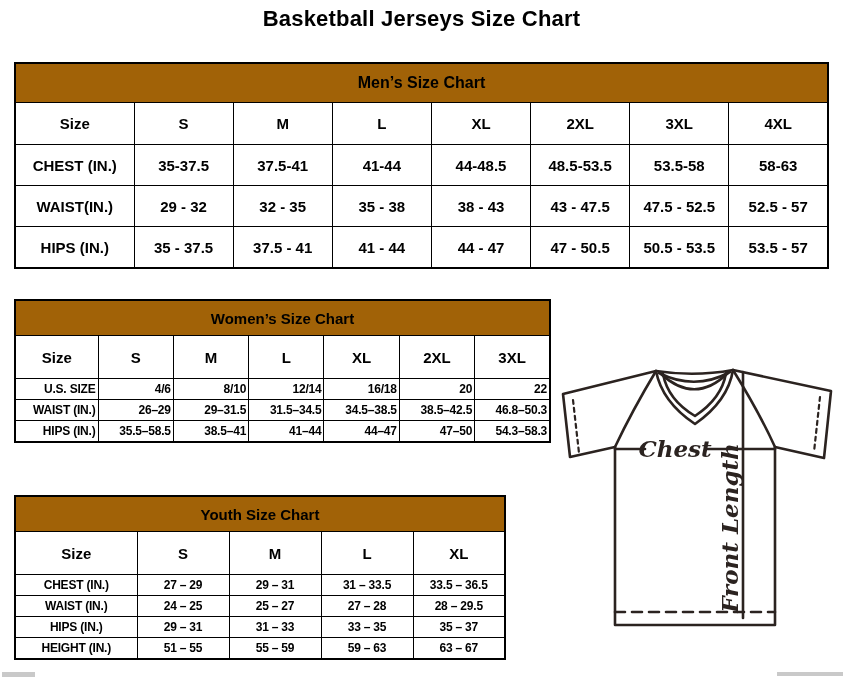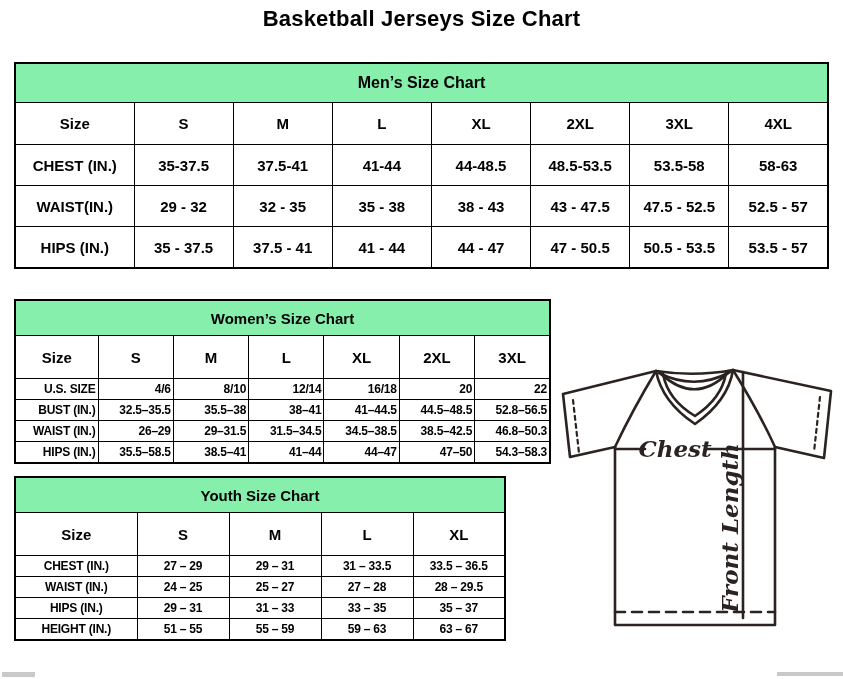--- a/index.html
+++ b/index.html
@@ -12,33 +12,33 @@
     font-size:22px;font-weight:bold;letter-spacing:.2px;
   }
   table.size-table{
     position:absolute;border-collapse:collapse;table-layout:fixed;
     border:2px solid #000;background:#fff;
   }
   table.size-table td{
     border:1.5px solid #000;text-align:center;vertical-align:middle;
     font-weight:bold;padding:0 2px;overflow:hidden;white-space:nowrap;
   }
-  table.size-table tr.band td{background:#86efac;margin-top:15px;}
+  table.size-table tr.band td{background:#a16207;margin-top:15px;}
   
   .t-men{left:14px;top:62px;width:815px;}
   .t-men tr.band td{height:38px;font-size:16px;}
   .t-men tr.cols td{height:41px;font-size:15px;}
   .t-men tr.data td{height:40px;font-size:15px;}
   
   .t-women{left:14px;top:299px;width:537px;padding-left:36px;}
   .t-women tr.band td{height:34px;font-size:15px;}
   .t-women tr.cols td{height:42px;font-size:15px;}
   .t-women tr.data td{height:20px;font-size:12px;letter-spacing:-.2px;text-align:right;}
   
-  .t-youth{left:14px;top:476px;width:492px;}
+  .t-youth{left:14px;top:495px;width:492px;}
   .t-youth tr.band td{height:34px;font-size:15px;}
   .t-youth tr.cols td{height:42px;font-size:15px;}
   .t-youth tr.data td{height:20px;font-size:12px;letter-spacing:-.2px;}
   
   .jersey{position:absolute;left:556px;top:356px;width:282px;height:274px;}
   .jersey path,.jersey line,.jersey polyline{
     fill:none;stroke:#2b2320;stroke-width:2.6;stroke-linecap:round;stroke-linejoin:round;
   }
   .jersey .dash{stroke-dasharray:10 7;stroke-width:2.6;}
   .jersey .cuffdash{stroke-dasharray:4 4;stroke-width:2.2;}
@@ -141,29 +141,20 @@
         <tr class="data">
           <td>U.S. SIZE</td>
           <td>4/6</td>
           <td>8/10</td>
           <td>12/14</td>
           <td>16/18</td>
           <td>20</td>
           <td>22</td>
         </tr>
         <tr class="data">
-          <td>BUST (IN.)</td>
-          <td>32.5–35.5</td>
-          <td>35.5–38</td>
-          <td>38–41</td>
-          <td>41–44.5</td>
-          <td>44.5–48.5</td>
-          <td>52.8–56.5</td>
-        </tr>
-        <tr class="data">
           <td>WAIST (IN.)</td>
           <td>26–29</td>
           <td>29–31.5</td>
           <td>31.5–34.5</td>
           <td>34.5–38.5</td>
           <td>38.5–42.5</td>
           <td>46.8–50.3</td>
         </tr>
         <tr class="data">
           <td>HIPS (IN.)</td>

